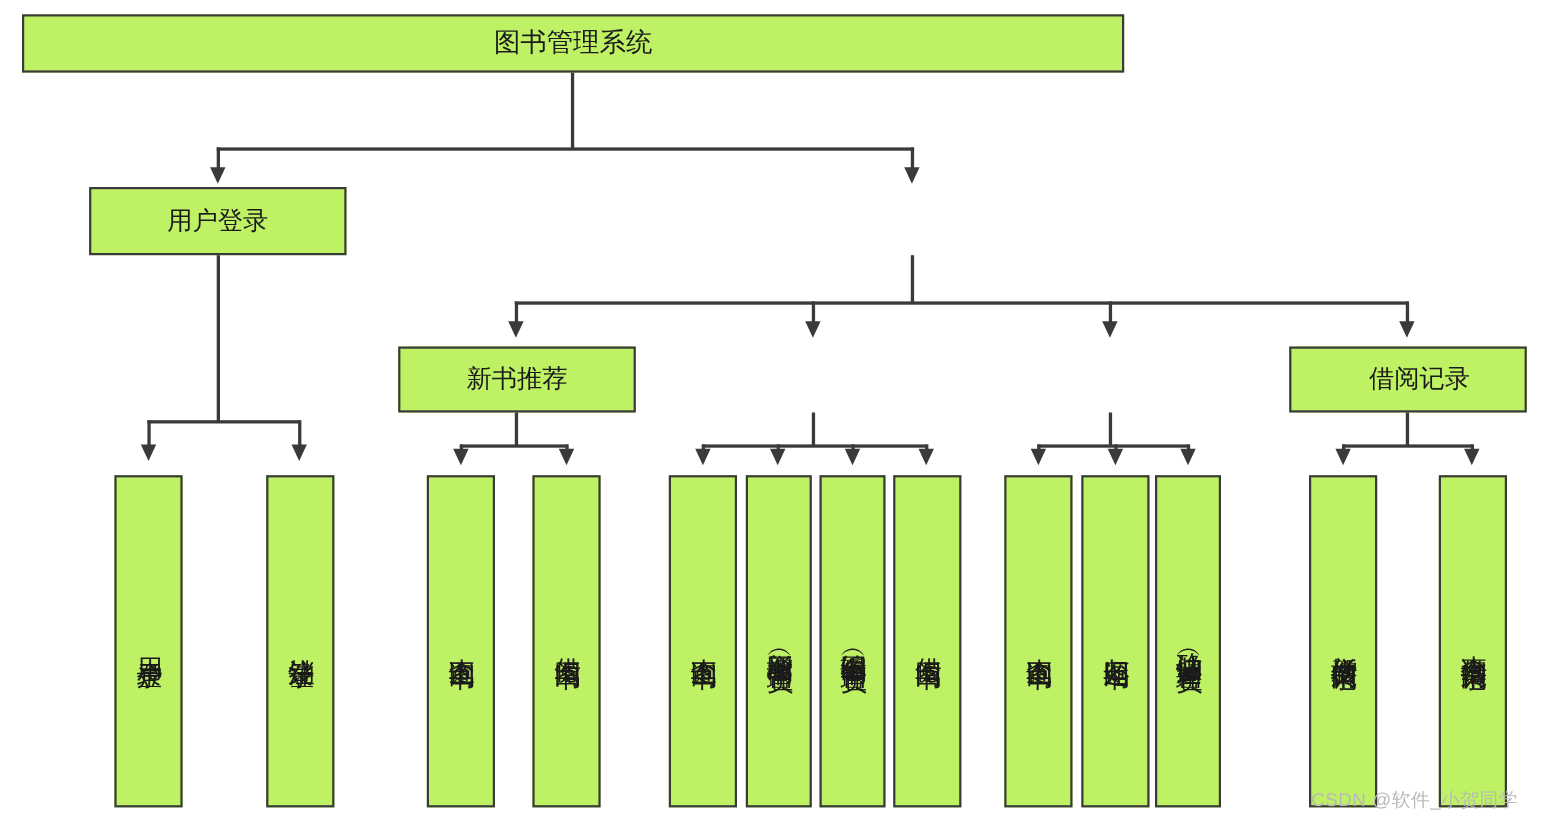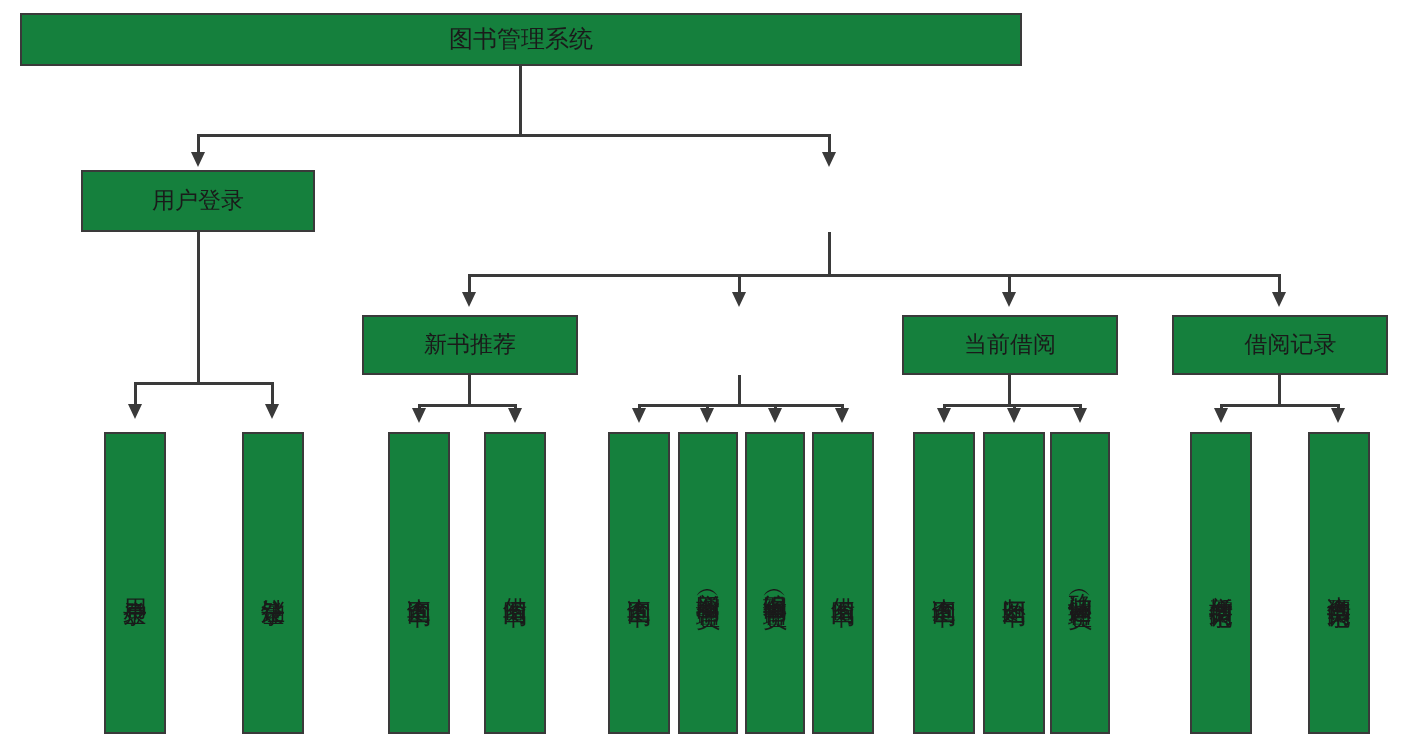--- a/index.html
+++ b/index.html
@@ -13,21 +13,21 @@
     height:747px;
     background:#ffffff;
     overflow:hidden;
   }
 
   
   .node{
     position:absolute;
     box-sizing:border-box;
     border:2.5px solid #3a3a3a;
-    background:#15803d;
+    background:#bef264;
     display:flex;
     align-items:center;
     justify-content:center;
     color:#1a1a1a;
     line-height:1.18;
     text-align:center;
   }
   .node.root{ font-size:24px; }
   .node.lvl2{ font-size:23px; }
   .node.lvl3{ font-size:23px; }
@@ -107,23 +107,20 @@
   <div class="ln v" style="left:1008px;top:274px;width:2.5px;height:22px;"></div>
   <div class="ln v" style="left:1278px;top:274px;width:2.5px;height:22px;"></div>
   <div class="arrow" style="left:462px;top:292px;"></div>
   <div class="arrow" style="left:732px;top:292px;"></div>
   <div class="arrow" style="left:1002px;top:292px;"></div>
   <div class="arrow" style="left:1272px;top:292px;"></div>
 
   <div class="node lvl3" style="left:362px;top:315px;width:216px;height:60px;text-align:center;">
     <span>新书推荐</span>
   </div>
-  <div class="node lvl3" style="left:902px;top:315px;width:216px;height:60px;">
-    <span>当前借阅</span>
-  </div>
   <div class="node lvl3" style="left:1172px;top:315px;width:216px;height:60px;padding-left:21px;">
     <span>借阅记录</span>
   </div>
 
   <div class="ln v" style="left:468px;top:375px;width:2.5px;height:31px;"></div>
   <div class="ln h" style="left:418px;top:404px;width:98px;height:2.5px;"></div>
   <div class="ln v" style="left:418px;top:404px;width:2.5px;height:6px;"></div>
   <div class="ln v" style="left:514px;top:404px;width:2.5px;height:6px;"></div>
   <div class="arrow" style="left:412px;top:408px;"></div>
   <div class="arrow" style="left:508px;top:408px;"></div>
@@ -192,14 +189,17 @@
     <span class="vtext">确认归还（管理员）</span>
   </div>
 
   <div class="node leaf" style="left:1190px;top:432px;width:62px;height:302px;">
     <span class="vtext">新增借阅记录</span>
   </div>
   <div class="node leaf" style="left:1308px;top:432px;width:62px;height:302px;">
     <span class="vtext">查询借阅记录</span>
   </div>
 
+  <div id="watermark" style="left:1192px;top:716px;">
+    <span>CSDN @软件_小贺同学</span>
+  </div>
 
 </div>
 
 </body></html>

